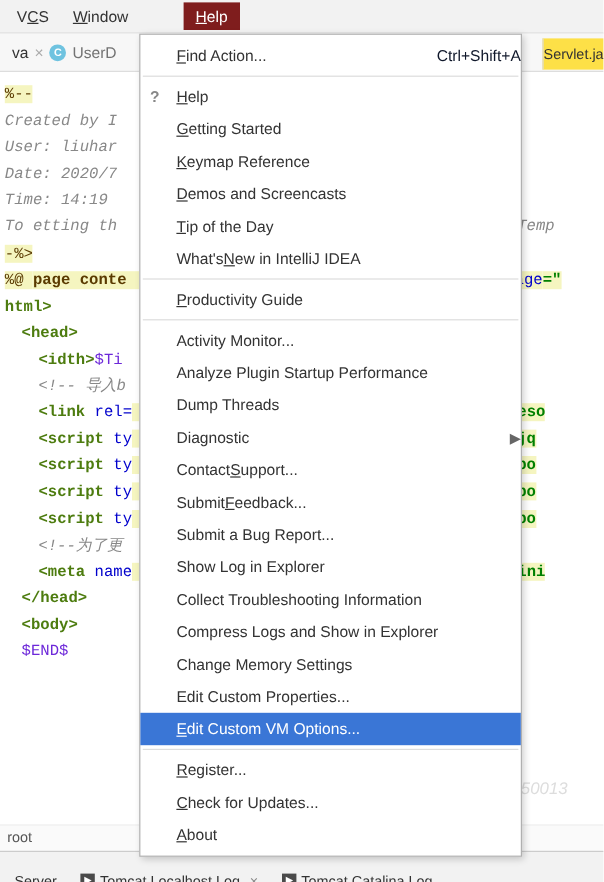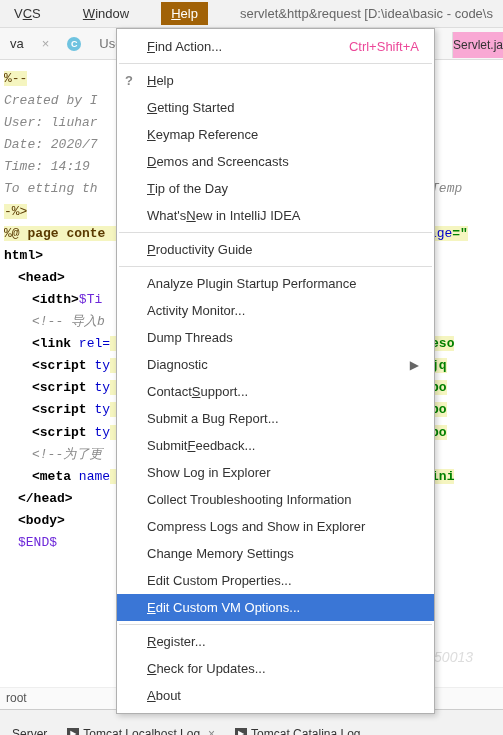--- a/index.html
+++ b/index.html
@@ -1,68 +1,67 @@
 <!DOCTYPE html>
 <html><head>
   <meta charset="utf-8">
   <style>
     * { margin: 0; padding: 0; box-sizing: border-box; }
     body { font-family: "Segoe UI", Arial, sans-serif; font-size: 13px; background: #fff; width: 503px; height: 735px; overflow: hidden; color: #333; position: relative; }
     
-    .menubar { display: flex; align-items: center; height: 28px; background: #f2f2f2; border-bottom: 1px solid #ddd; padding-left: 4px; justify-content: space-between; }
+    .menubar { display: flex; align-items: center; height: 28px; background: #f2f2f2; border-bottom: 1px solid #ddd; padding-left: 4px; }
     .menubar-item { padding: 4px 10px; cursor: pointer; }
     .menubar-item .ul { text-decoration: underline; }
-    .menubar-item.active { background: #a16207; color: #fff; }
+    .menubar-item.active { background: #7f1d1d; color: #fff; margin-left: 36px; }
     .menubar-title { padding: 4px 10px; color: #666; }
     
     .tabbar { display: flex; align-items: center; height: 32px; background: #f7f7f7; border-bottom: 1px solid #ddd; padding-left: 2px; }
-    .tab { display: flex; align-items: center; padding: 4px 8px; gap: 18px; }
+    .tab { display: flex; align-items: center; padding: 4px 8px; gap: 5px; }
     .tab-icon { width: 14px; height: 14px; border-radius: 50%; background: #6fc3e0; display: inline-flex; align-items: center; justify-content: center; color: #fff; font-size: 9px; font-weight: bold; }
     .tab-label { color: #737373; }
     
     .editor { font-family: "Consolas", "Courier New", monospace; font-size: 13px; background: #fff; padding: 8px 4px; line-height: 1.7; font-style: italic; color: #888; position: relative; }
     .editor .code { font-style: normal; color: #6d28d9; }
-    .editor .tag { color: #000000; font-weight: bold; font-style: normal; }
+    .editor .tag { color: #4d7c0f; font-weight: bold; font-style: normal; }
     .editor .attr { color: #0000cc; font-style: normal; }
     .editor .str { color: #008000; font-weight: bold; font-style: normal; }
     .editor .strbg { background: #f5f5c0; }
     .editor .jsp { color: #5a3a00; background: #f5f5c0; font-style: normal; }
     .editor .cmt { color: #888; font-style: italic; }
     .editor .indent1 { padding-left: 14px; }
     .editor .indent2 { padding-left: 28px; }
     .editor .line { white-space: nowrap; }
     
     .dropdown { position: absolute; top: 28px; left: 116px; width: 319px; background: #fff; border: 1px solid #b0b0b0; box-shadow: 2px 2px 6px rgba(0,0,0,0.2); z-index: 100; padding-top: 4px; padding-bottom: 4px; }
-    .dd-item { display: flex; align-items: center; height: 27px; padding-left: 30px; padding-right: 15px; cursor: pointer; position: relative; }
+    .dd-item { display: flex; align-items: center; height: 27px; padding-left: 30px; padding-right: 0; cursor: pointer; position: relative; }
     .dd-item .ul { text-decoration: underline; }
     .dd-item.highlighted { background: #3a76d6; color: #fff; }
-    .dd-item .shortcut { margin-left: auto; color: #ec4899; }
+    .dd-item .shortcut { margin-left: auto; color: #0f172a; }
     .dd-item .arrow { margin-left: auto; color: #666; font-size: 12px; }
     .dd-item .help-icon { position: absolute; left: 8px; color: #888; font-weight: bold; }
     .dd-sep { height: 1px; background: #ddd; margin: 3px 2px; }
     
     .bottom-tabs { position: absolute; bottom: 0; left: 0; right: 0; display: flex; background: #f2f2f2; border-top: 1px solid #ccc; height: 26px; align-items: center; font-size: 12px; gap: 8px; padding-left: 6px; }
     .bottom-tab { display: flex; align-items: center; gap: 4px; padding: 3px 6px; text-decoration: underline; margin-top: 22px; }
     .bottom-tab .arrowico { width: 12px; height: 12px; background: #4a4a4a; display: inline-flex; align-items: center; justify-content: center; color: #fff; font-size: 8px; }
     .bottom-tab .close { color: #888; padding-left: 4px; }
     
     .breadcrumb { position: absolute; bottom: 26px; left: 0; right: 0; height: 22px; background: #fafafa; border-top: 1px solid #eee; font-size: 12px; padding: 3px 6px; color: #555; }
     
     .watermark { position: absolute; right: 30px; bottom: 70px; color: #ddd; font-size: 14px; font-style: italic; z-index: 1; }
     
-    .right-tab { position: absolute; right: 0; top: 32px; background: #f9a8d4; padding: 6px 0; font-size: 12px; border-left: 1px solid #ddd; }
+    .right-tab { position: absolute; right: 0; top: 32px; background: #fde047; padding: 6px 0; font-size: 12px; border-left: 1px solid #ddd; }
   </style>
 </head>
 <body>
 
 <div class="menubar">
   <div class="menubar-item">V<span class="ul">C</span>S</div>
   <div class="menubar-item"><span class="ul">W</span>indow</div>
   <div class="menubar-item active"><span class="ul">H</span>elp</div>
-  <div class="menubar-title">servlet&amp;http&amp;request [D:\idea\basic - code\s</div>
 </div>
 
 <div class="tabbar">
   <div class="tab">
     <span>va</span>
     <span style="color:#aaa">×</span>
     <span class="tab-icon">C</span>
     <span class="tab-label">UserD</span>
   </div>
 </div>
@@ -102,30 +101,30 @@
   <div class="dd-sep"></div>
   <div class="dd-item"><span class="help-icon">?</span><span class="ul">H</span>elp</div>
   <div class="dd-item"><span class="ul">G</span>etting Started</div>
   <div class="dd-item"><span class="ul">K</span>eymap Reference</div>
   <div class="dd-item"><span class="ul">D</span>emos and Screencasts</div>
   <div class="dd-item"><span class="ul">T</span>ip of the Day</div>
   <div class="dd-item">What's <span class="ul">N</span>ew in IntelliJ IDEA</div>
   <div class="dd-sep"></div>
   <div class="dd-item"><span class="ul">P</span>roductivity Guide</div>
   <div class="dd-sep"></div>
+  <div class="dd-item">Activity Monitor...</div>
   <div class="dd-item">Analyze Plugin Startup Performance</div>
-  <div class="dd-item">Activity Monitor...</div>
   <div class="dd-item">Dump Threads</div>
   <div class="dd-item">
       <span>Diagnostic</span>
       <span class="arrow">▶</span>
     </div>
   <div class="dd-item">Contact <span class="ul">S</span>upport...</div>
+  <div class="dd-item">Submit <span class="ul">F</span>eedback...</div>
   <div class="dd-item">Submit a Bug Report...</div>
-  <div class="dd-item">Submit <span class="ul">F</span>eedback...</div>
   <div class="dd-item">Show Log in Explorer</div>
   <div class="dd-item">Collect Troubleshooting Information</div>
   <div class="dd-item">Compress Logs and Show in Explorer</div>
   <div class="dd-item">Change Memory Settings</div>
   <div class="dd-item">Edit Custom Properties...</div>
   <div class="dd-item highlighted"><span class="ul">E</span>dit Custom VM Options...</div>
   <div class="dd-sep"></div>
   <div class="dd-item"><span class="ul">R</span>egister...</div>
   <div class="dd-item"><span class="ul">C</span>heck for Updates...</div>
   <div class="dd-item"><span class="ul">A</span>bout</div>

